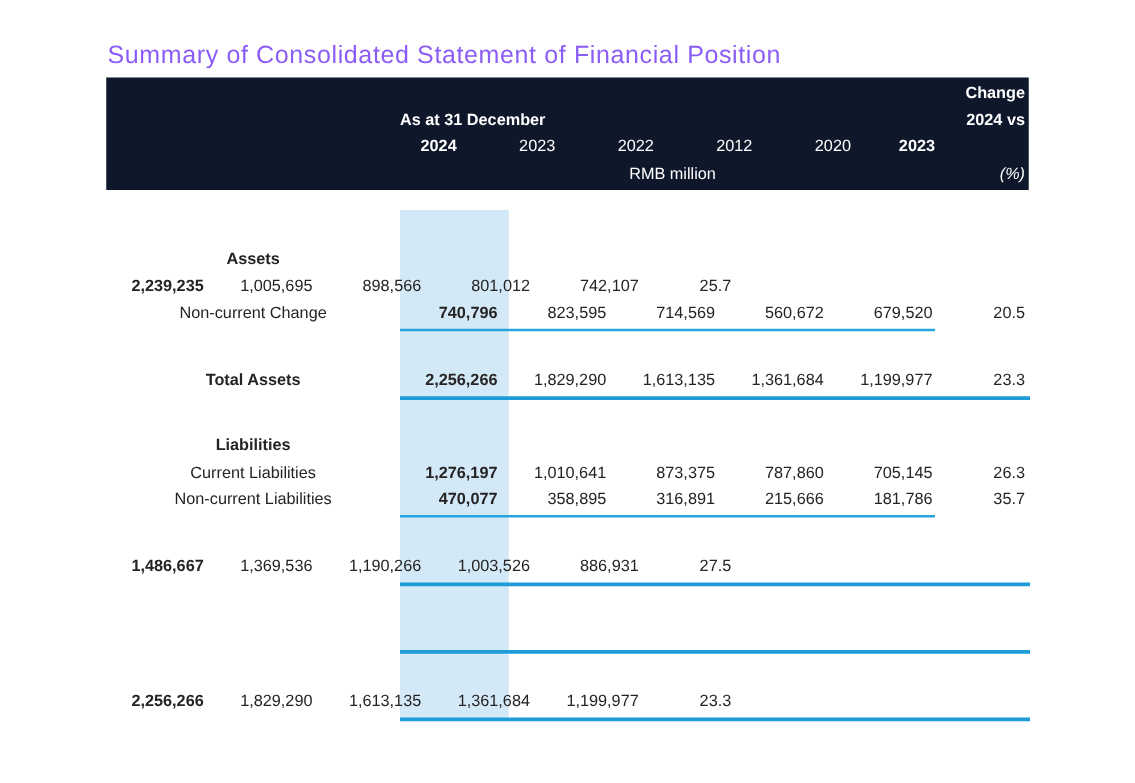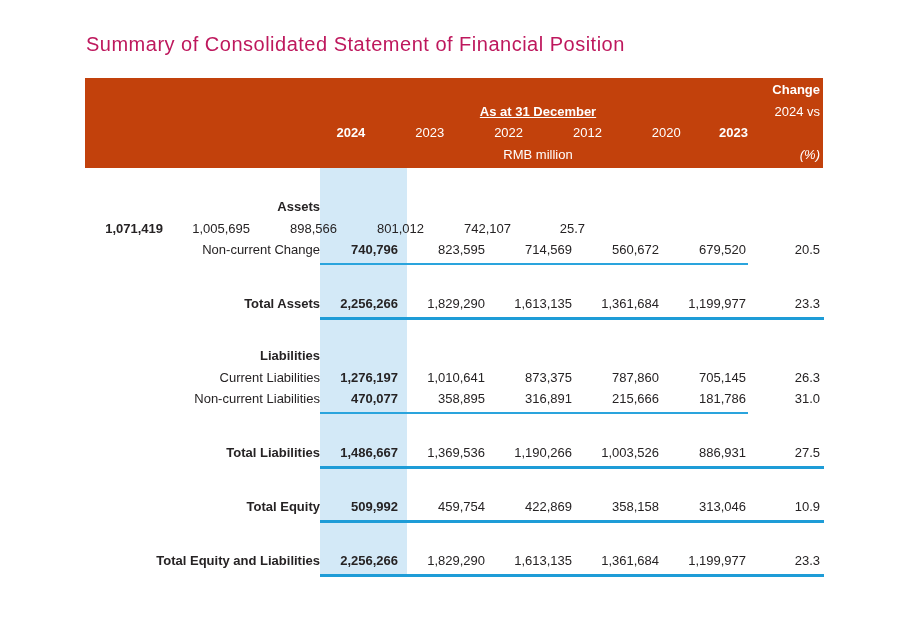--- a/index.html
+++ b/index.html
@@ -11,38 +11,38 @@
     font-family: "Liberation Sans", sans-serif;
     color: #262324;
     overflow: hidden;
   }
   .title {
     position: absolute;
     left: 86px;
     top: 33px;
     font-size: 20px;
     letter-spacing: 0.5px;
-    color: #be185d;
+    color: #8b5cf6;
     white-space: nowrap;
   }
   
   .thead {
     position: absolute;
     left: 85px;
-    top: 78px;
+    top: 62px;
     width: 738px;
     height: 90px;
-    background: #c2410c;
+    background: #0f172a;
     color: #ffffff;
     font-size: 13px;
   }
   .h-line { position: absolute; height: 16px; line-height: 16px; white-space: nowrap; }
   .h-change   { right: 3px; top: 4px;  font-weight: bold; }
-  .h-vs       { right: 3px; top: 26px; font-weight: normal; }
-  .h-span     { left: 235px; width: 436px; top: 26px; text-align: center; font-weight: bold; text-decoration: underline; }
+  .h-vs       { right: 3px; top: 26px; font-weight: bold; }
+  .h-span     { left: 235px; width: 436px; top: 26px; font-weight: bold; }
   .h-unit     { left: 235px; width: 436px; top: 69px; text-align: center; }
   .h-pct      { right: 3px; top: 69px; font-style: italic; }
   .h-years    { position: absolute; left: 0; top: 47px; width: 666px; display: flex; height: 16px; line-height: 16px; }
   
   .hl-band {
     position: absolute;
     left: 320px;
     top: 168px;
     width: 87px;
     height: 407px;
@@ -53,21 +53,21 @@
     position: absolute;
     left: 85px;
     width: 738px;
     height: 18px;
     display: flex;
     font-size: 13px;
     line-height: 18px;
     white-space: nowrap;
   }
   .c { box-sizing: border-box; }
-  .c.label { width: 235px; text-align: right; }
+  .c.label { width: 235px; text-align: center; }
   .c.num   { width: 87px;  text-align: right; padding-right: 9px; }
   .c.chg   { width: 68px;  text-align: right; padding-right: 3px; }
   .bold    { font-weight: bold; }
   
   .rule { position: absolute; background: #1E9CD7; }
   .rule.thin  { left: 320px; width: 428px; height: 1.5px; background: #2AA4DD; }
   .rule.thick { left: 320px; width: 504px; height: 3px; }
 </style>
 </head>
 <body>
@@ -93,21 +93,21 @@
     <div class="h-line h-pct">(%)</div>
   </div>
 
   <div class="hl-band"></div>
 
   <div class="trow" style="top:198px">
     <div class="c label bold">Assets</div>
   </div>
 
   <div class="trow" style="top:220px">
-    <div class="c num bold">1,071,419</div>
+    <div class="c num bold">2,239,235</div>
     <div class="c num">1,005,695</div>
     <div class="c num">898,566</div>
     <div class="c num">801,012</div>
     <div class="c num">742,107</div>
     <div class="c chg">25.7</div>
   </div>
 
   <div class="trow" style="top:241px">
     <div class="c label">Non-current Change</div>
     <div class="c num bold">740,796</div>
@@ -146,51 +146,40 @@
     <div class="c chg">26.3</div>
   </div>
 
   <div class="trow" style="top:390px">
     <div class="c label">Non-current Liabilities</div>
     <div class="c num bold">470,077</div>
     <div class="c num">358,895</div>
     <div class="c num">316,891</div>
     <div class="c num">215,666</div>
     <div class="c num">181,786</div>
-    <div class="c chg">31.0</div>
+    <div class="c chg">35.7</div>
   </div>
 
   <div class="rule thin" style="top:412px"></div>
 
   <div class="trow" style="top:444px">
-    <div class="c label bold">Total Liabilities</div>
     <div class="c num bold">1,486,667</div>
     <div class="c num">1,369,536</div>
     <div class="c num">1,190,266</div>
     <div class="c num">1,003,526</div>
     <div class="c num">886,931</div>
     <div class="c chg">27.5</div>
   </div>
 
   <div class="rule thick" style="top:466px"></div>
 
-  <div class="trow" style="top:498px">
-    <div class="c label bold">Total Equity</div>
-    <div class="c num bold">509,992</div>
-    <div class="c num">459,754</div>
-    <div class="c num">422,869</div>
-    <div class="c num">358,158</div>
-    <div class="c num">313,046</div>
-    <div class="c chg">10.9</div>
-  </div>
 
   <div class="rule thick" style="top:520px"></div>
 
   <div class="trow" style="top:552px">
-    <div class="c label bold">Total Equity and Liabilities</div>
     <div class="c num bold">2,256,266</div>
     <div class="c num">1,829,290</div>
     <div class="c num">1,613,135</div>
     <div class="c num">1,361,684</div>
     <div class="c num">1,199,977</div>
     <div class="c chg">23.3</div>
   </div>
 
   <div class="rule thick" style="top:574px"></div>
 

